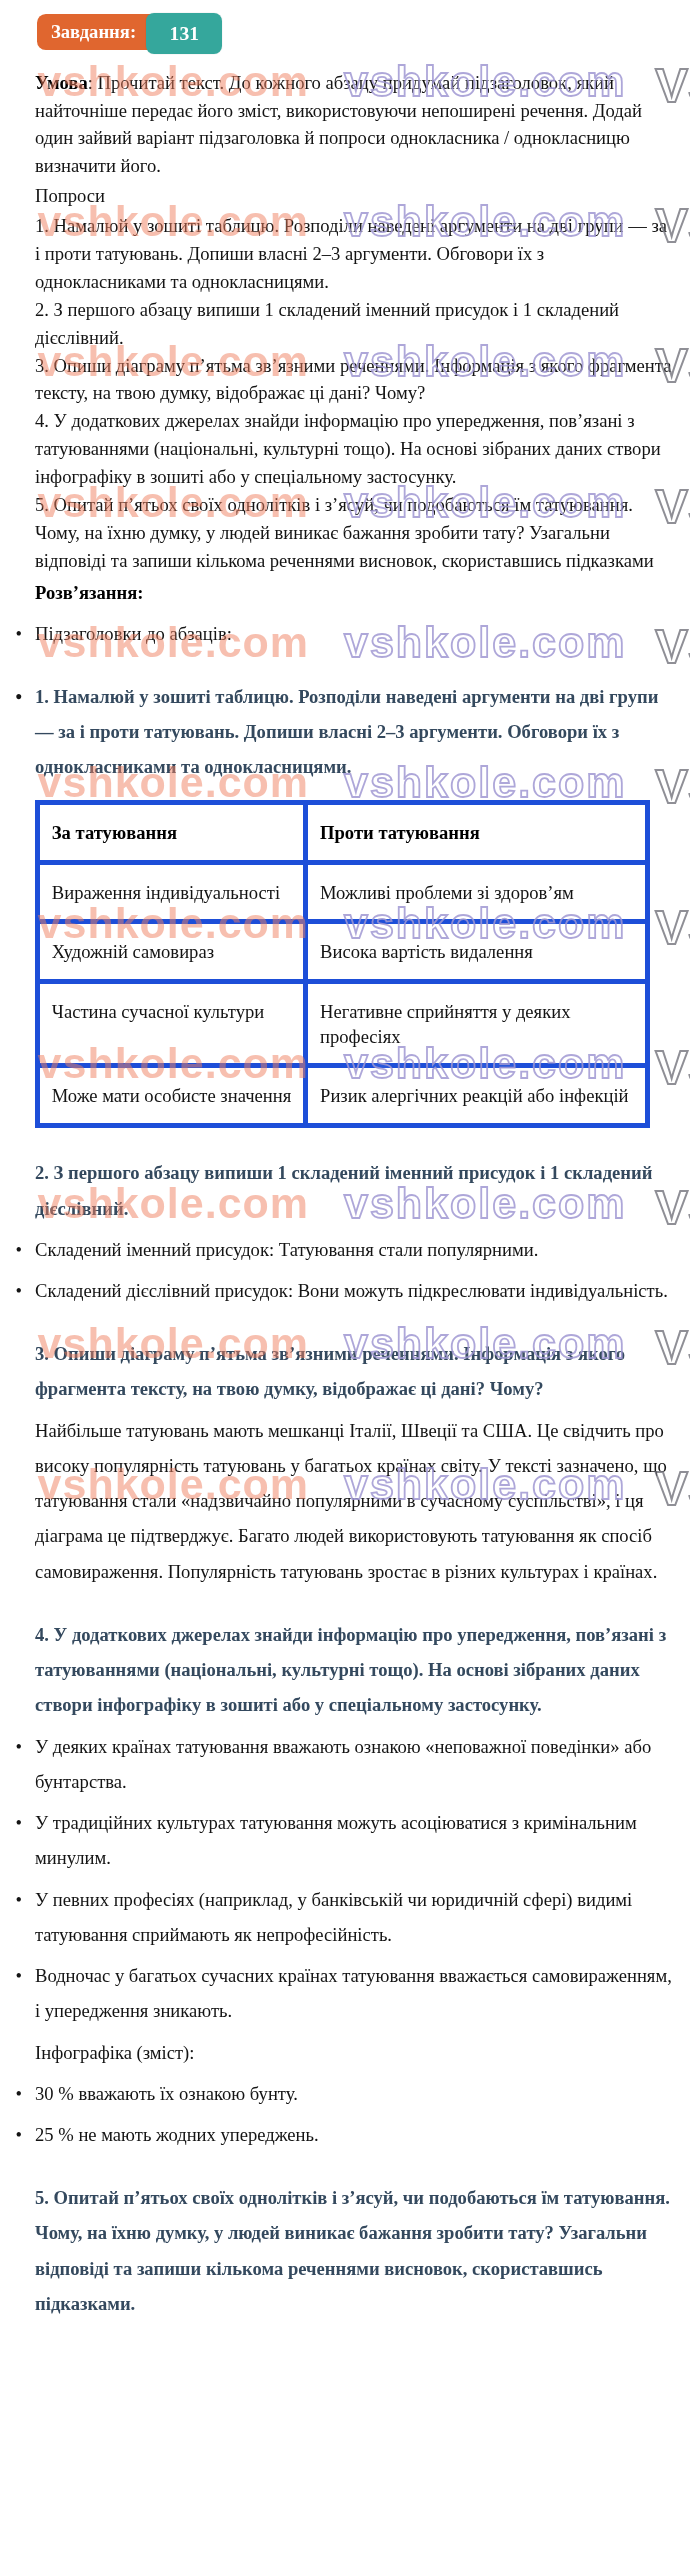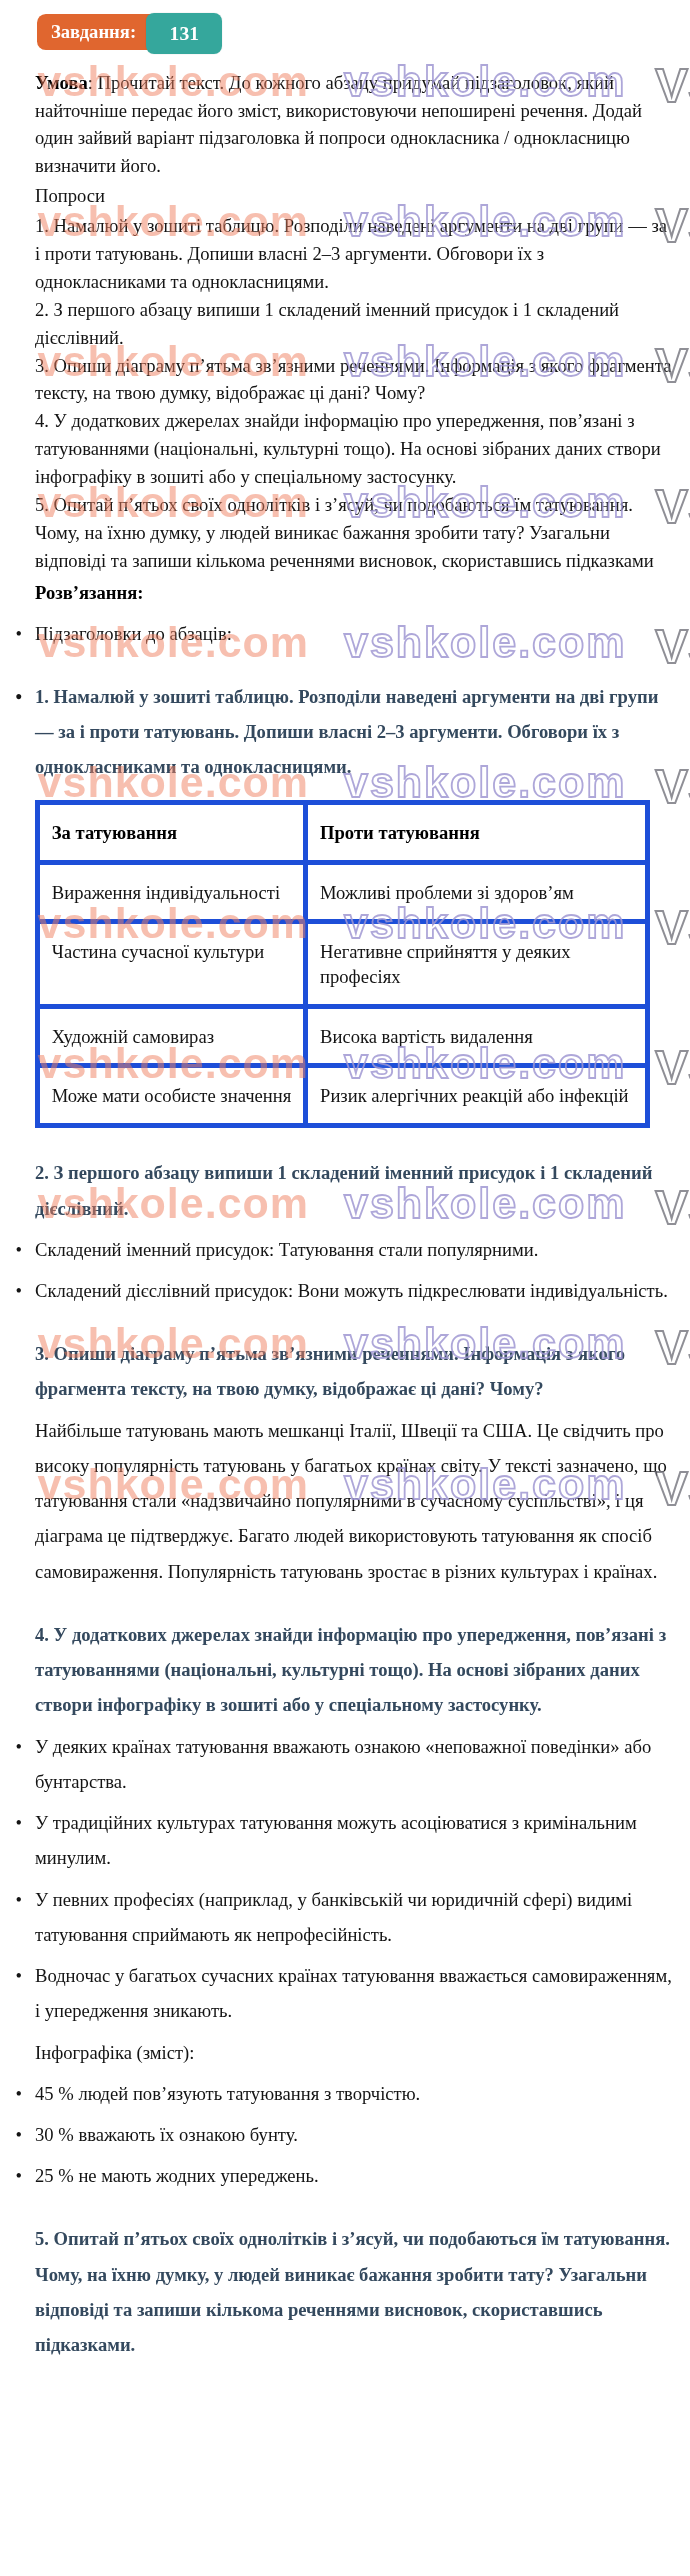--- a/index.html
+++ b/index.html
@@ -147,26 +147,26 @@
         <tbody>
             <tr>
           <th class="col-for">За татуювання</th>
           <th>Проти татуювання</th>
         </tr>
         <tr>
           <td>Вираження індивідуальності</td>
           <td>Можливі проблеми зі здоров’ям</td>
         </tr>
         <tr>
+          <td>Художній самовираз</td>
+          <td>Висока вартість видалення</td>
+        </tr>
+        <tr>
           <td>Частина сучасної культури</td>
           <td>Негативне сприйняття у деяких професіях</td>
-        </tr>
-        <tr>
-          <td>Художній самовираз</td>
-          <td>Висока вартість видалення</td>
         </tr>
         <tr>
           <td>Може мати особисте значення</td>
           <td>Ризик алергічних реакцій або інфекцій</td>
         </tr>
       </tbody>
         </table>
 
       <p class="sol-h">2. З першого абзацу випиши 1 складений іменний присудок і 1 складений дієслівний.</p>
       <p class="bullet">Складений іменний присудок: Татуювання стали популярними.</p>
@@ -174,21 +174,20 @@
 
       <p class="sol-h">3. Опиши діаграму п’ятьма зв’язними реченнями. Інформація з якого фрагмента тексту, на твою думку, відображає ці дані? Чому?</p>
       <p>Найбільше татуювань мають мешканці Італії, Швеції та США. Це свідчить про високу популярність татуювань у багатьох країнах світу. У тексті зазначено, що татуювання стали «надзвичайно популярними в сучасному суспільстві», і ця діаграма це підтверджує. Багато людей використовують татуювання як спосіб самовираження. Популярність татуювань зростає в різних культурах і країнах.</p>
 
       <p class="sol-h">4. У додаткових джерелах знайди інформацію про упередження, пов’язані з татуюваннями (національні, культурні тощо). На основі зібраних даних створи інфографіку в зошиті або у спеціальному застосунку.</p>
       <p class="bullet">У деяких країнах татуювання вважають ознакою «неповажної поведінки» або бунтарства.</p>
       <p class="bullet">У традиційних культурах татуювання можуть асоціюватися з кримінальним минулим.</p>
       <p class="bullet">У певних професіях (наприклад, у банківській чи юридичній сфері) видимі татуювання сприймають як непрофесійність.</p>
       <p class="bullet">Водночас у багатьох сучасних країнах татуювання вважається самовираженням, і упередження зникають.</p>
       <p>Інфографіка (зміст):</p>
-      <p class="bullet">45 % людей пов’язують татуювання з творчістю.</p>
       <p class="bullet">30 % вважають їх ознакою бунту.</p>
       <p class="bullet">25 % не мають жодних упереджень.</p>
 
       <p class="sol-h">5. Опитай п’ятьох своїх однолітків і з’ясуй, чи подобаються їм татуювання. Чому, на їхню думку, у людей виникає бажання зробити тату? Узагальни відповіді та запиши кількома реченнями висновок, скориставшись підказками.</p>
 
     </div>
   </div>
 </div>
 
 

